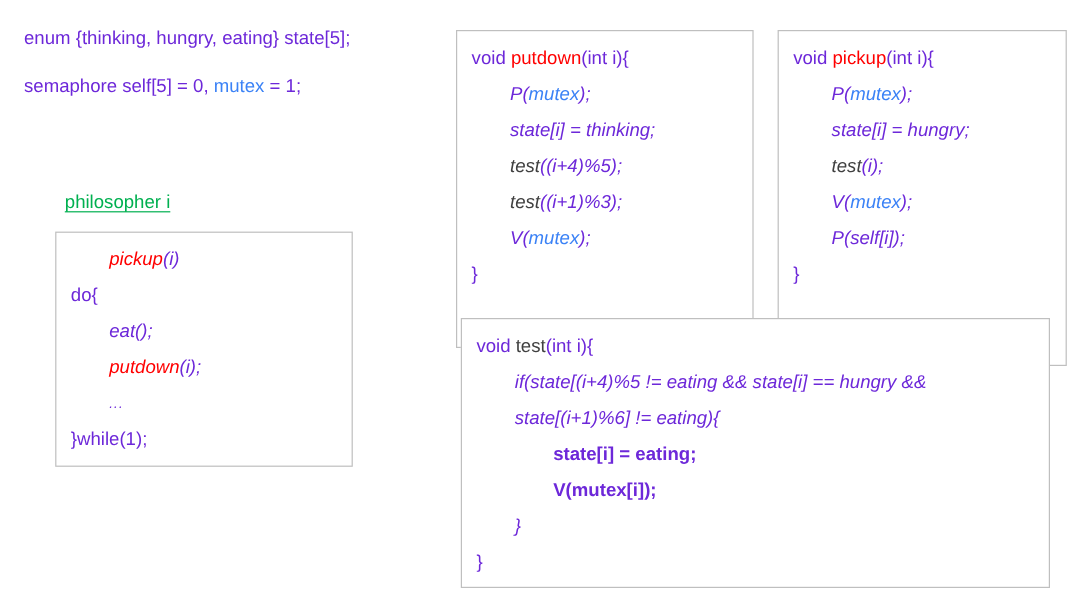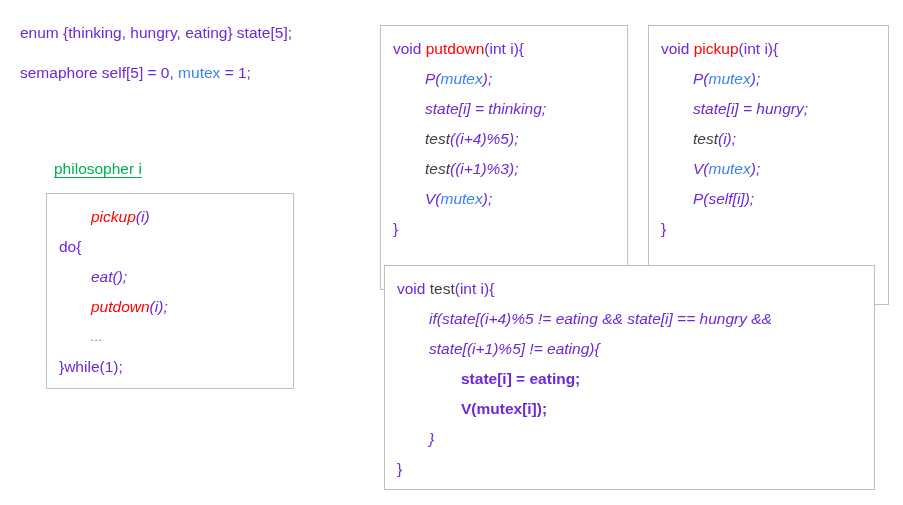--- a/index.html
+++ b/index.html
@@ -136,20 +136,20 @@
       <div class="code-line ind1"><span class="tok-black">state[i] = hungry;</span></div>
       <div class="code-line ind1"><span class="tok-cyan">test</span><span class="tok-black">(i);</span></div>
       <div class="code-line ind1"><span class="tok-black">V(</span><span class="tok-purple">mutex</span><span class="tok-black">);</span></div>
       <div class="code-line ind1"><span class="tok-black">P(self[i]);</span></div>
       <div class="code-line ind0"><span class="tok-black">}</span></div>
     </div>
 
   <div class="box" id="box-test">
       <div class="code-line ind0"><span class="tok-black">void </span><span class="tok-cyan">test</span><span class="tok-black">(int i){</span></div>
       <div class="code-line ind1"><span class="tok-black">if(state[(i+4)%5 != eating &amp;&amp; state[i] == hungry &amp;&amp;</span></div>
-      <div class="code-line ind1"><span class="tok-black">state[(i+1)%5] != eating){</span></div>
+      <div class="code-line ind1"><span class="tok-black">state[(i+1)%6] != eating){</span></div>
       <div class="code-line ind2"><span class="tok-black">state[i] = eating;</span></div>
       <div class="code-line ind2"><span class="tok-black">V(mutex[i]);</span></div>
       <div class="code-line ind1"><span class="tok-black">}</span></div>
       <div class="code-line ind0"><span class="tok-black">}</span></div>
     </div>
 
 </div>
 
 </body></html>

